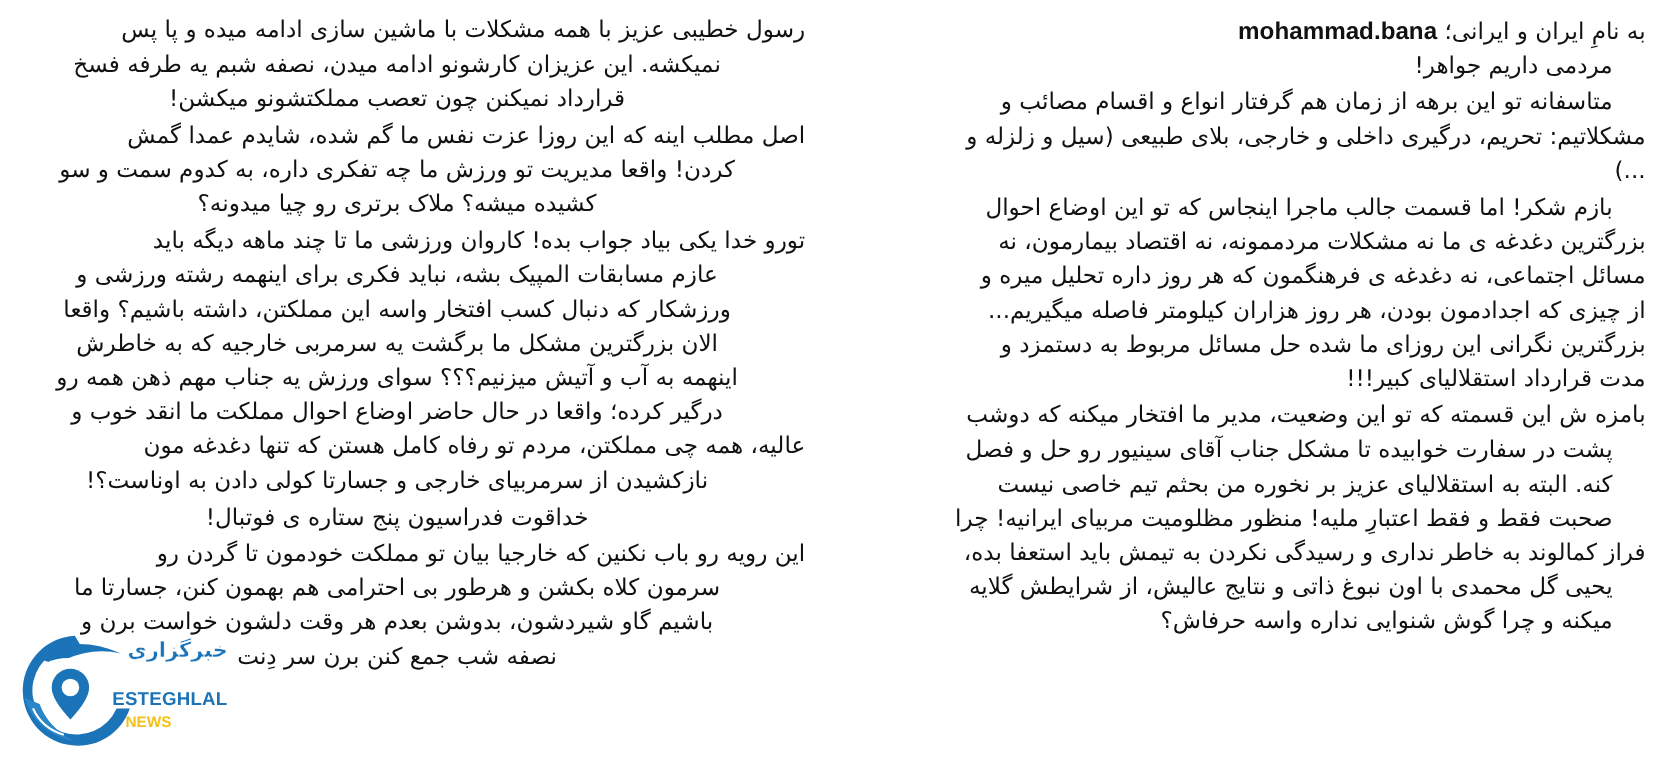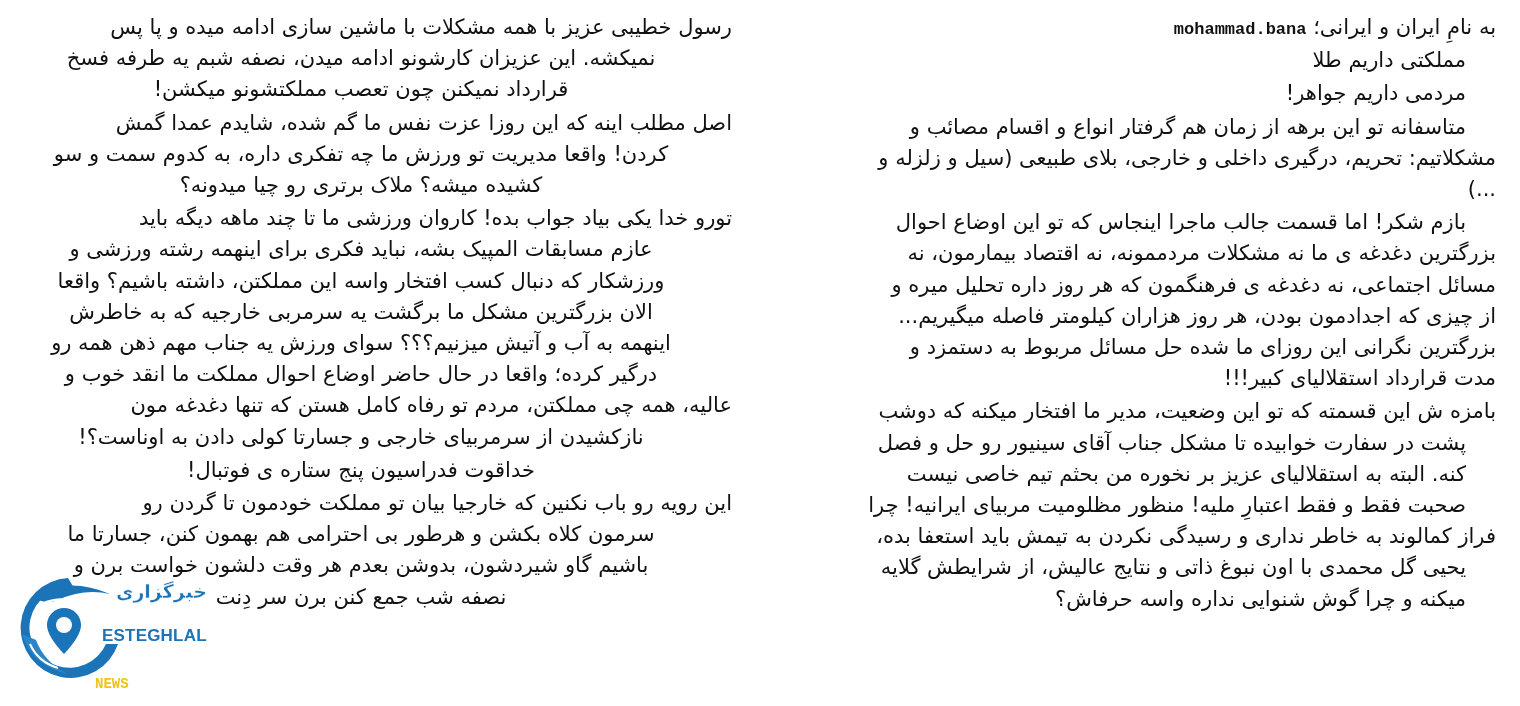--- a/index.html
+++ b/index.html
@@ -42,25 +42,25 @@
   .col-left .line.first { padding-right: 0; }
   .col-left .line.cont  { padding-right: 0; margin-right: 0; }
   .col-left .para .line.first { margin-right: 0; }
   .col-left .para .line.cont  { margin-right: 0; }
 
   .col-left .para .line.cont { padding-right: 24px; text-align: center; }
   .col-right .para .line.first { padding-right: 30px; }
   .col-right .para .line.cont  { padding-right: 0; }
 
   .username {
-    font-family: Liberation Mono, monospace;
+    font-family: Liberation Sans, sans-serif;
     font-weight: bold;
     direction: ltr;
     unicode-bidi: embed;
-    font-size: 17px;
+    font-size: 22px;
   }
   .header-line {
     display: block;
     white-space: nowrap;
     font-size: 21px;
     line-height: 31.2px;
     text-align: left;
     direction: ltr;
   }
   .header-line .fa {
@@ -100,41 +100,37 @@
     left: 88px;
     top: 52px;
     font-family: "Liberation Sans", sans-serif;
     font-weight: bold;
     font-size: 17px;
     color: #1b73b8;
     letter-spacing: 0.2px;
   }
   .wm-news {
     position: absolute;
-    left: 81px;
+    left: 100px;
     top: 74px;
-    font-family: Liberation Mono, monospace;
+    font-family: Liberation Sans, sans-serif;
     font-weight: bold;
     font-size: 14px;
     color: #f2c218;
-    margin-top: 28px;
   }
 </style>
 </head>
 <body>
 
 <div class="column col-right">
   <div class="header-line" style="text-align:right; direction:rtl;">
     <span class="fa">به نامِ ایران و ایرانی؛</span>
     <span class="username">mohammad.bana</span>
   </div>
 
-  <div class="para">
-    <span class="line first">مملکتی داریم طلا</span>
-  </div>
   <div class="para">
     <span class="line first">مردمی داریم جواهر!</span>
   </div>
   <div class="para">
     <span class="line first">متاسفانه تو این برهه از زمان هم گرفتار انواع و اقسام مصائب و</span>
     <span class="line cont">مشکلاتیم: تحریم، درگیری داخلی و خارجی، بلای طبیعی (سیل و زلزله و</span>
     <span class="line cont">...)</span>
   </div>
   <div class="para">
     <span class="line first">بازم شکر!  اما قسمت جالب ماجرا اینجاس که تو این اوضاع احوال</span>

